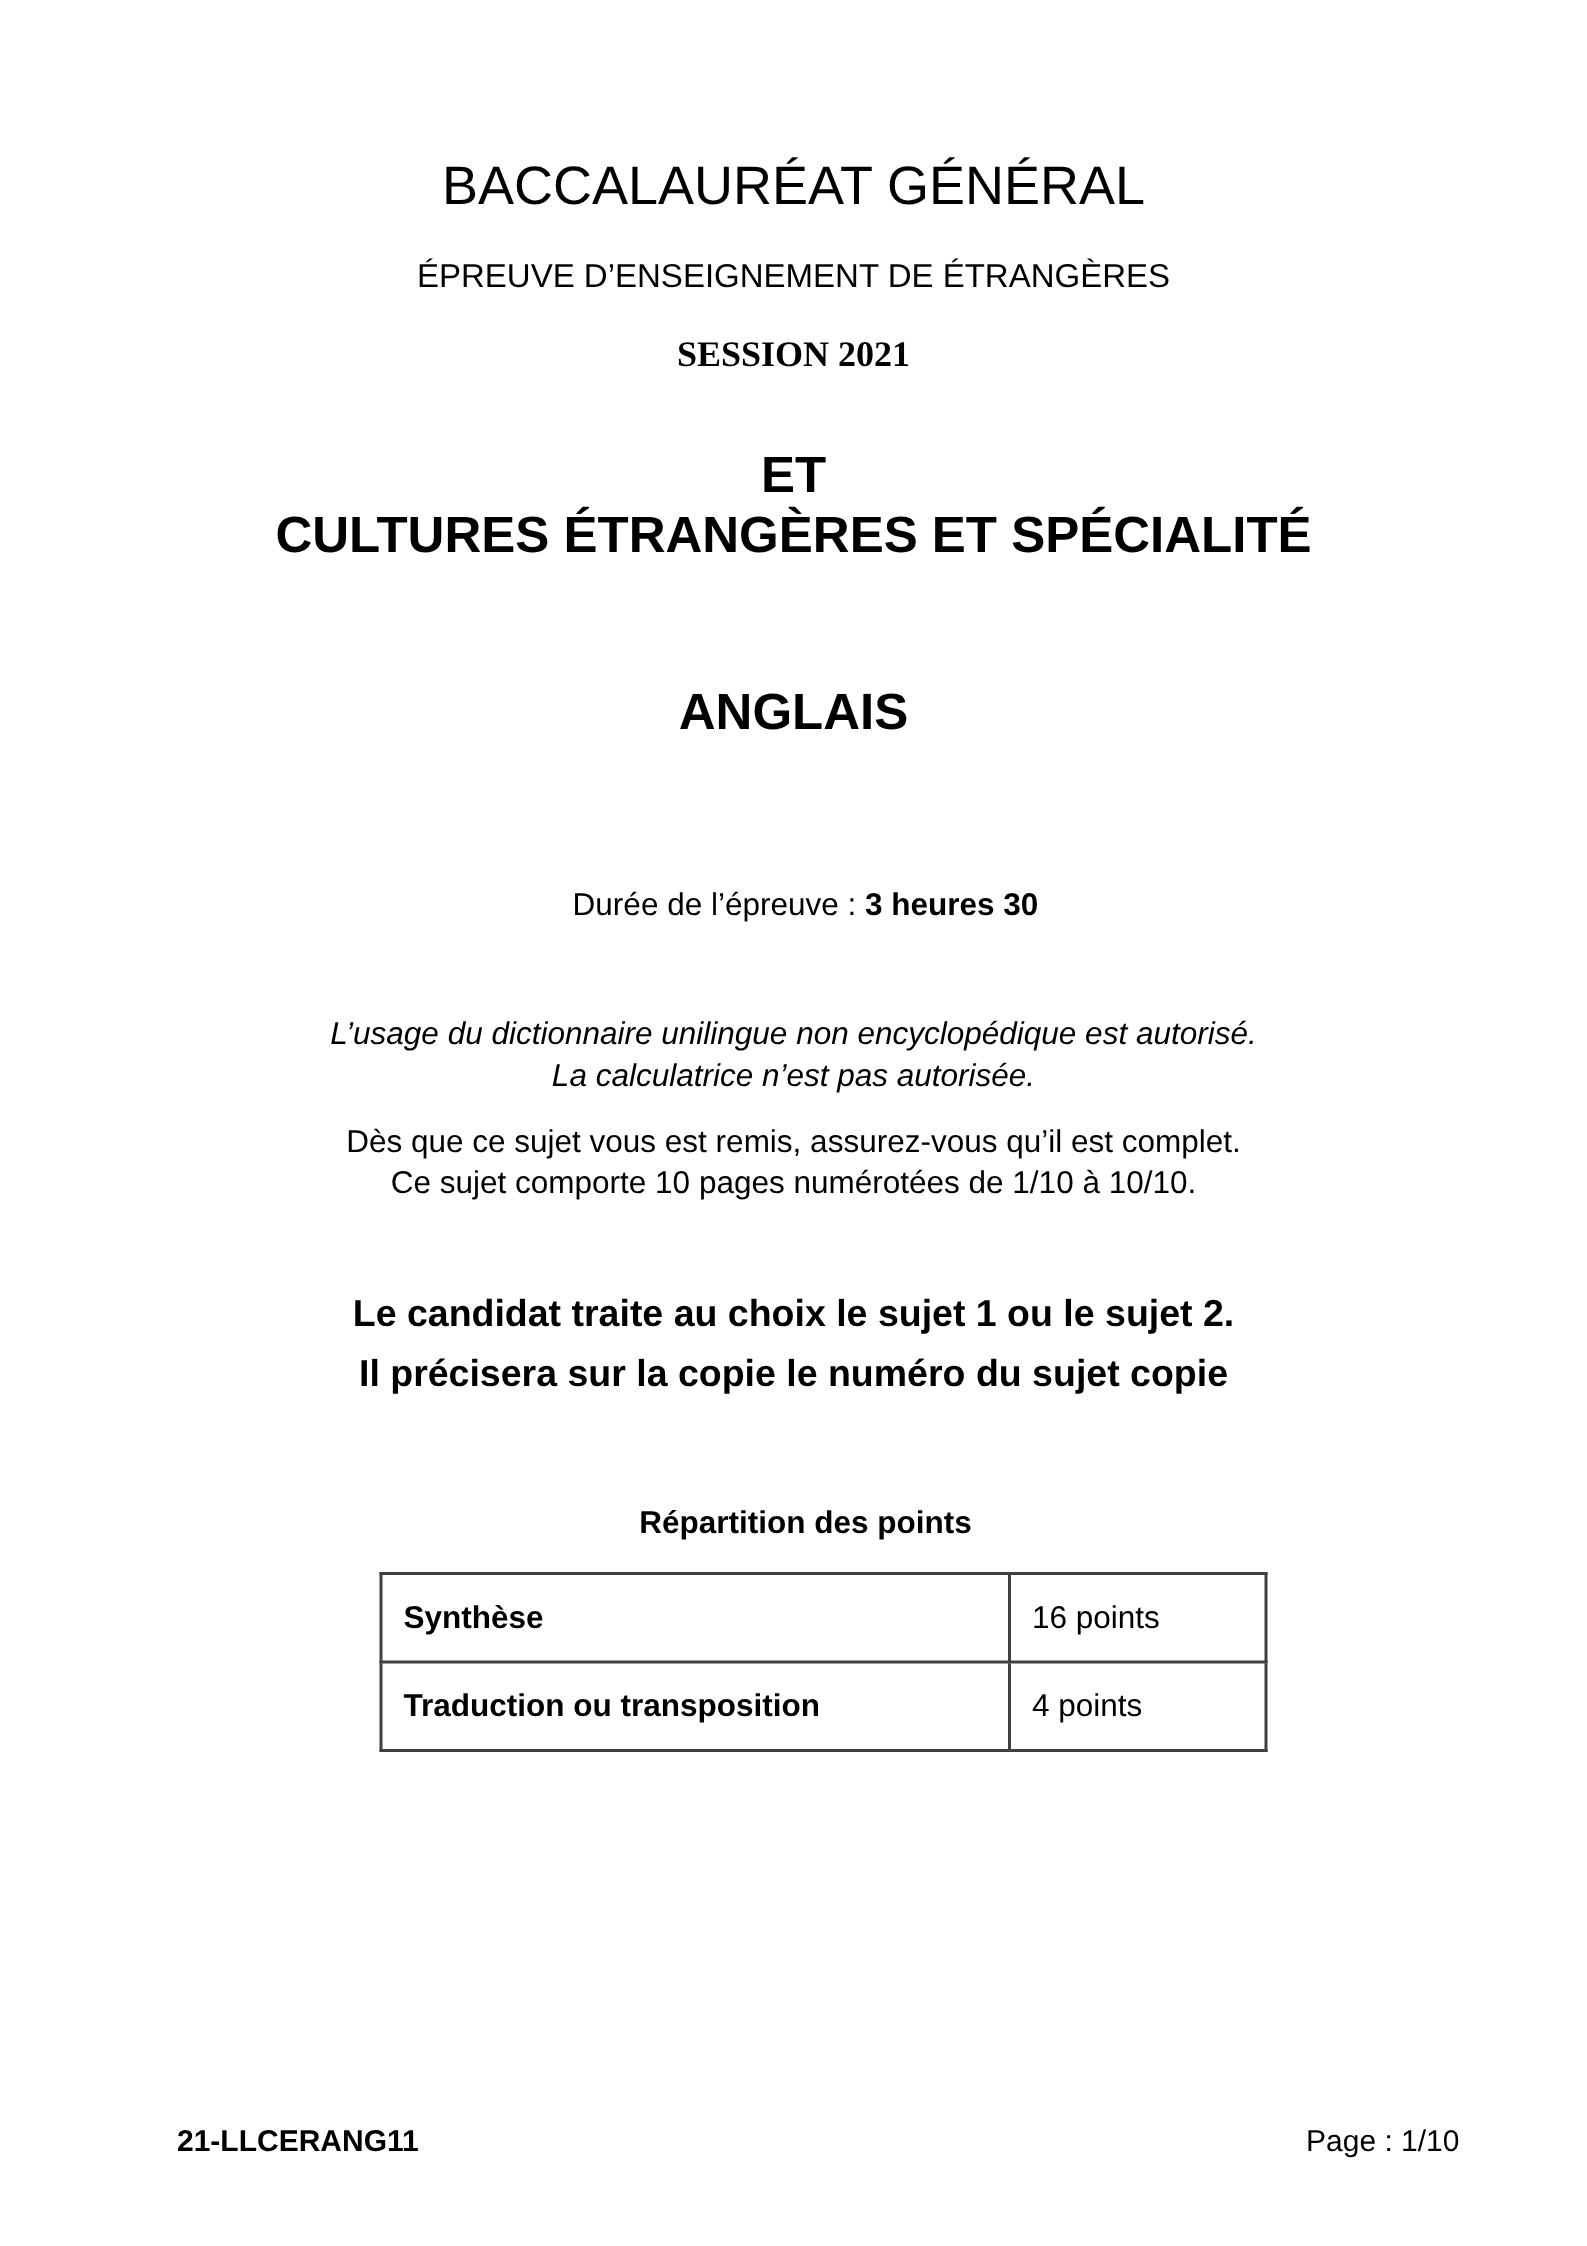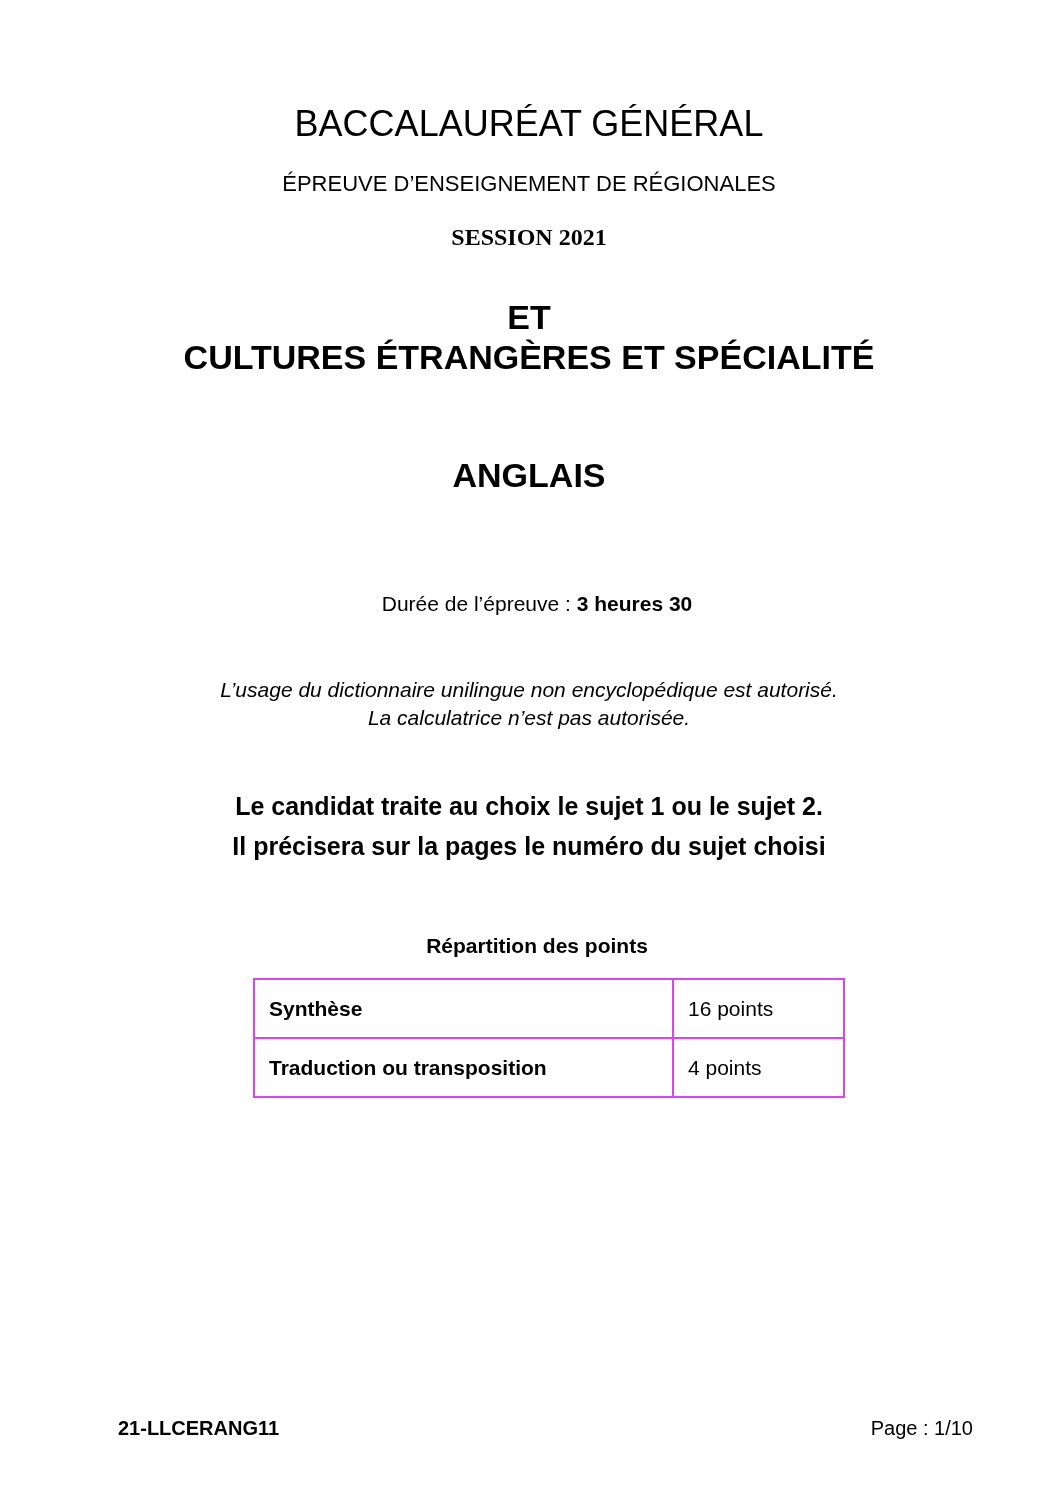--- a/index.html
+++ b/index.html
@@ -80,21 +80,21 @@
     padding-left: 16px;
   }
   table.points-table {
     margin-top: 20px;
     margin-left: 253px;
     border-collapse: collapse;
     table-layout: fixed;
     width: 590px;
   }
   table.points-table td {
-    border: 2px solid #d946ef;
+    border: 2px solid #404040;
     height: 59px;
     vertical-align: middle;
     text-align: left;
     padding-left: 14px;
     font-size: 21px;
   }
   td.points-label { width: 419px; font-weight: 700; }
   td.points-value { width: 171px; font-weight: 400; }
   .footer {
     position: absolute;
@@ -110,42 +110,46 @@
   .footer-ref { font-weight: 700; }
   .footer-page { font-weight: 400; }
 </style>
 </head>
 <body>
 
 <div class="page">
 
   <div class="doc-title">BACCALAURÉAT GÉNÉRAL</div>
 
-  <div class="doc-subtitle">ÉPREUVE D’ENSEIGNEMENT DE RÉGIONALES</div>
+  <div class="doc-subtitle">ÉPREUVE D’ENSEIGNEMENT DE ÉTRANGÈRES</div>
 
   <div class="session">SESSION 2021</div>
 
   <div class="subject">
     <div>ET</div>
     <div>CULTURES ÉTRANGÈRES ET SPÉCIALITÉ</div>
   </div>
 
   <div class="language">ANGLAIS</div>
 
   <div class="duration"><span>Durée de l’épreuve : </span><span class="bold-part">3 heures 30</span></div>
 
   <div class="notice-italic">
     <div>L’usage du dictionnaire unilingue non encyclopédique est autorisé.</div>
     <div>La calculatrice n’est pas autorisée.</div>
   </div>
 
+  <div class="notice-regular">
+    <div>Dès que ce sujet vous est remis, assurez-vous qu’il est complet.</div>
+    <div>Ce sujet comporte 10 pages numérotées de 1/10 à 10/10.</div>
+  </div>
 
   <div class="instructions">
     <div>Le candidat traite au choix le sujet 1 ou le sujet 2.</div>
-    <div>Il précisera sur la pages le numéro du sujet choisi</div>
+    <div>Il précisera sur la copie le numéro du sujet copie</div>
   </div>
 
   <div class="points-title">Répartition des points</div>
 
   <table class="points-table">
     <tbody>
       <tr>
         <td class="points-label">Synthèse</td>
         <td class="points-value">16 points</td>
       </tr>

